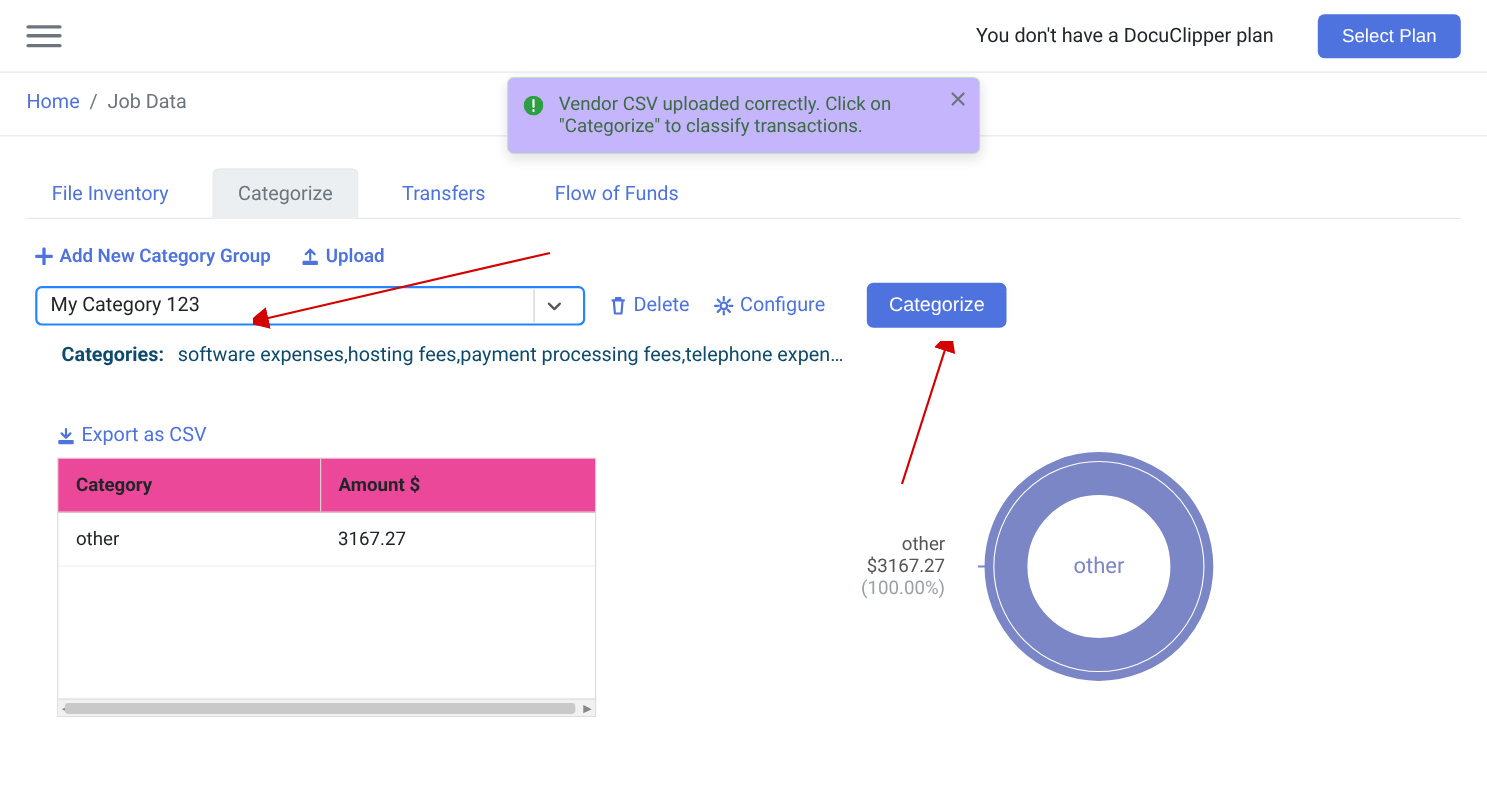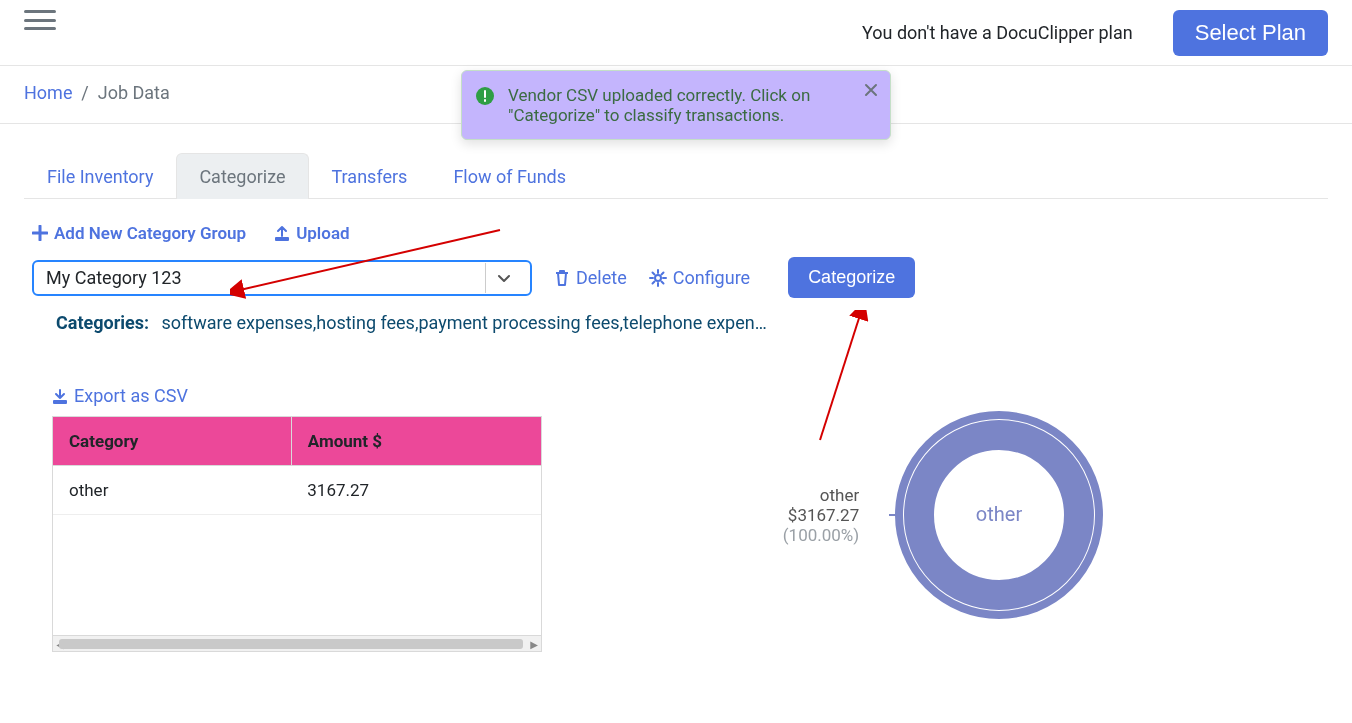--- a/index.html
+++ b/index.html
@@ -5,44 +5,45 @@
   * { box-sizing: border-box; }
   body {
     margin: 0;
     font-family: -apple-system, BlinkMacSystemFont, "Segoe UI", Roboto, Arial, sans-serif;
     font-size: 16px;
     color: #212529;
     background: #fff;
   }
   .topbar {
     display: flex;
+    align-items: center;
     justify-content: space-between;
     padding: 8px 24px;
     border-bottom: 1px solid #e5e5e5;
     height: 66px;
   }
   .hamburger {
     width: 32px; height: 24px;
     display: flex; flex-direction: column; justify-content: space-between;
     cursor: pointer; padding: 2px 0;
   }
   .hamburger span { height: 3px; background: #6c757d; border-radius: 2px; }
   .top-right { display: flex; align-items: center; gap: 40px; }
   .plan-msg { color: #212529; font-size: 18px; }
   .select-plan-btn {
     background: #4e73df; color: #fff; border: none;
-    padding: 10px 22px; border-radius: 6px; font-size: 22px; cursor: pointer;
+    padding: 10px 22px; border-radius: 6px; font-size: 17px; cursor: pointer;
   }
   .breadcrumb-row {
     padding: 16px 24px 20px; border-bottom: 1px solid #e5e5e5;
     font-size: 18px; color: #6c757d;
   }
   .breadcrumb-row a { color: #4e73df; text-decoration: none; }
   .tabs {
-    display: flex; gap: 0; margin: 28px 24px 0;
+    display: flex; gap: 17px; margin: 28px 24px 0;
     border-bottom: 1px solid #e5e5e5;
   }
   .tab {
     padding: 12px 22px; cursor: pointer; font-size: 18px;
     color: #4e73df; border: 1px solid transparent;
     border-bottom: none; border-radius: 6px 6px 0 0;
     position: relative; top: 1px;
   }
   .tab.active {
     background: #eceff1; color: #6c757d;

